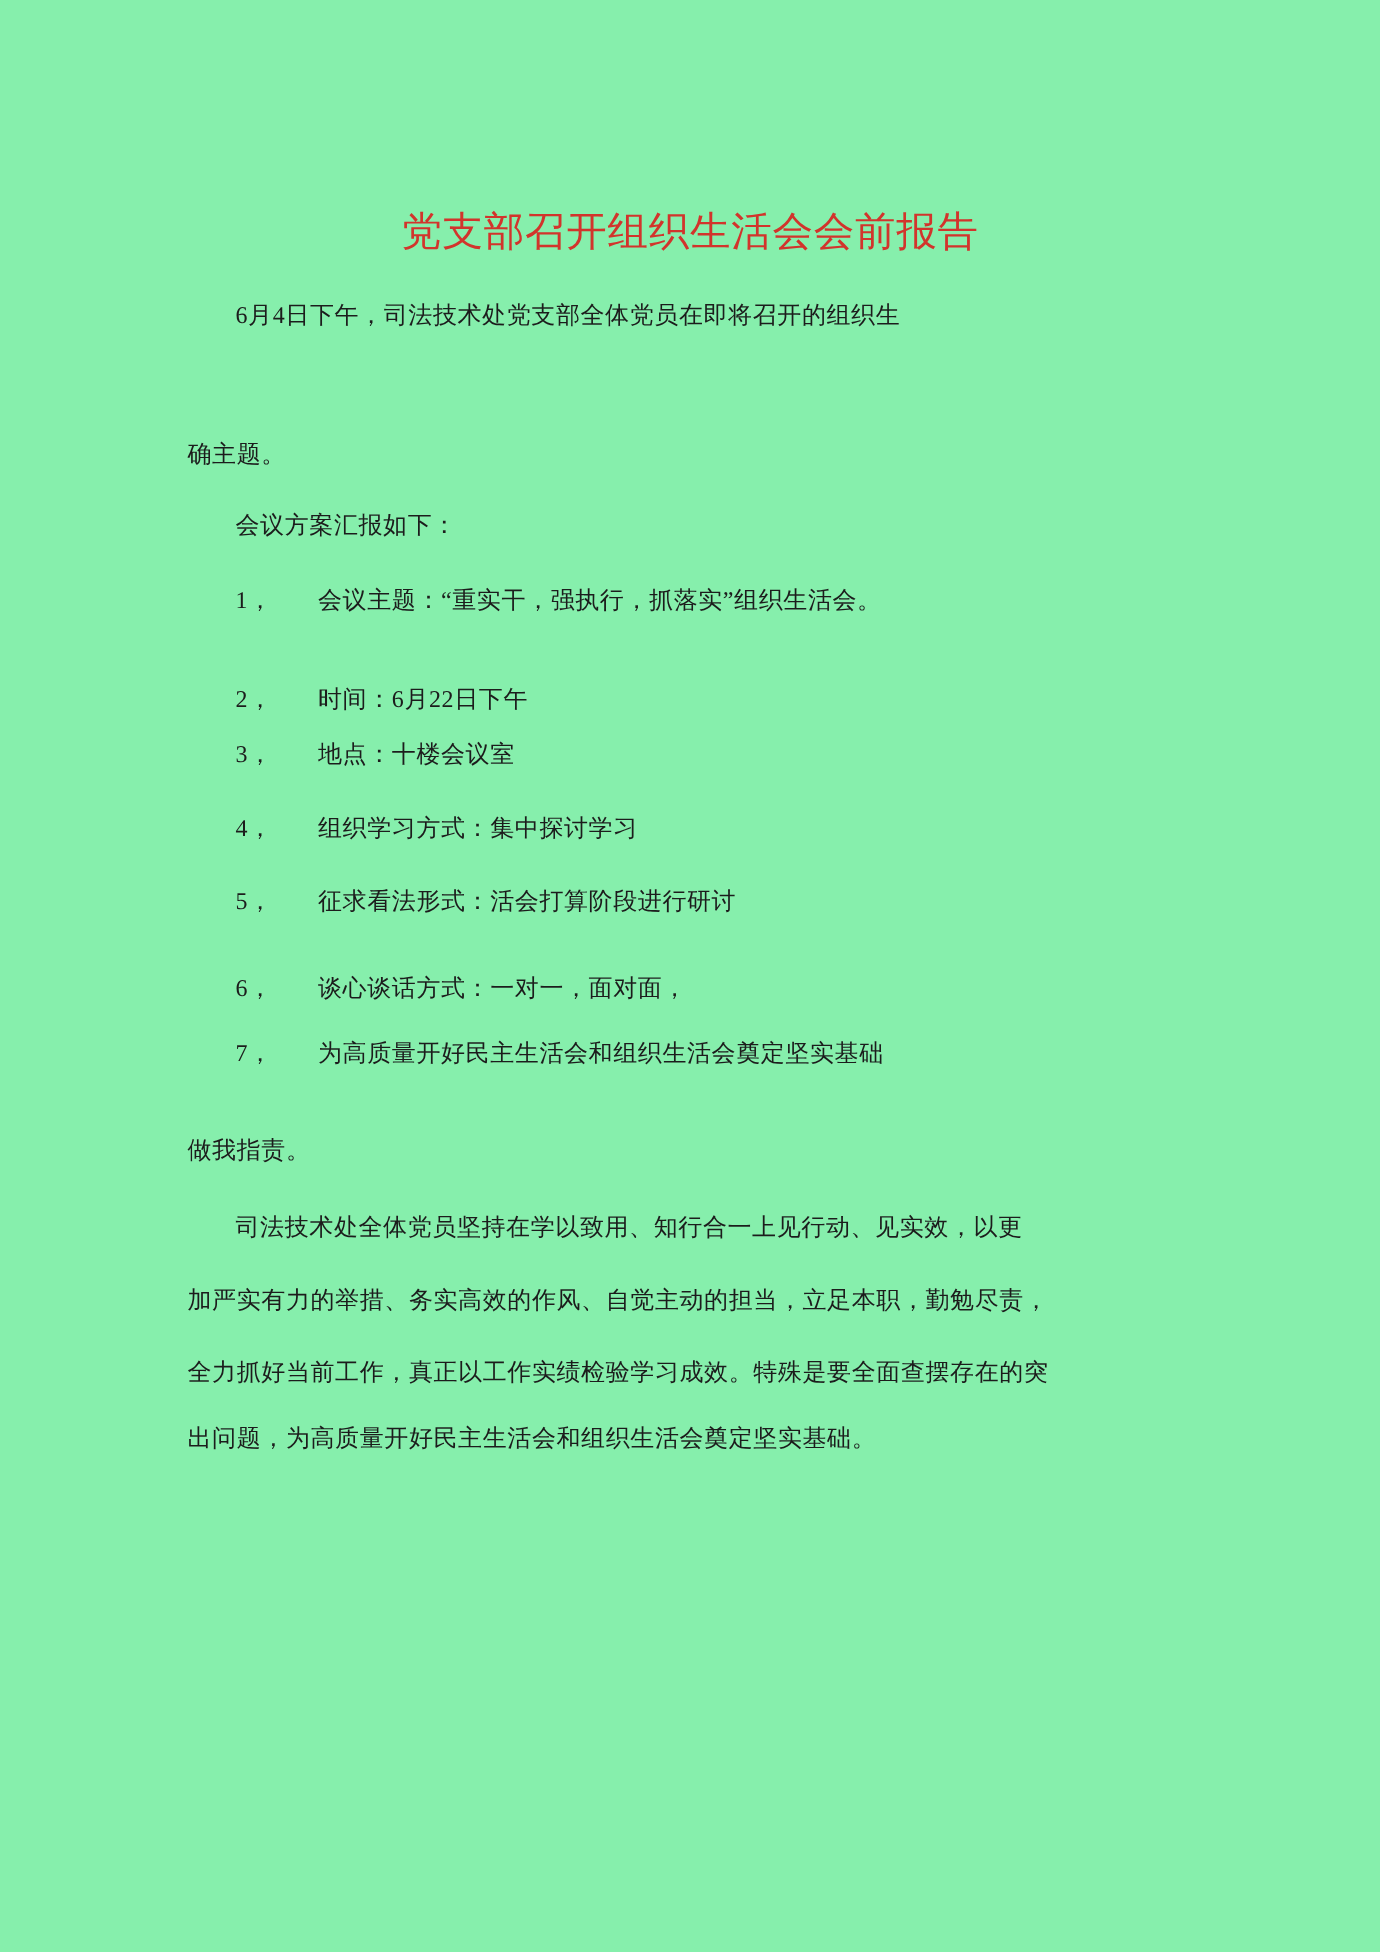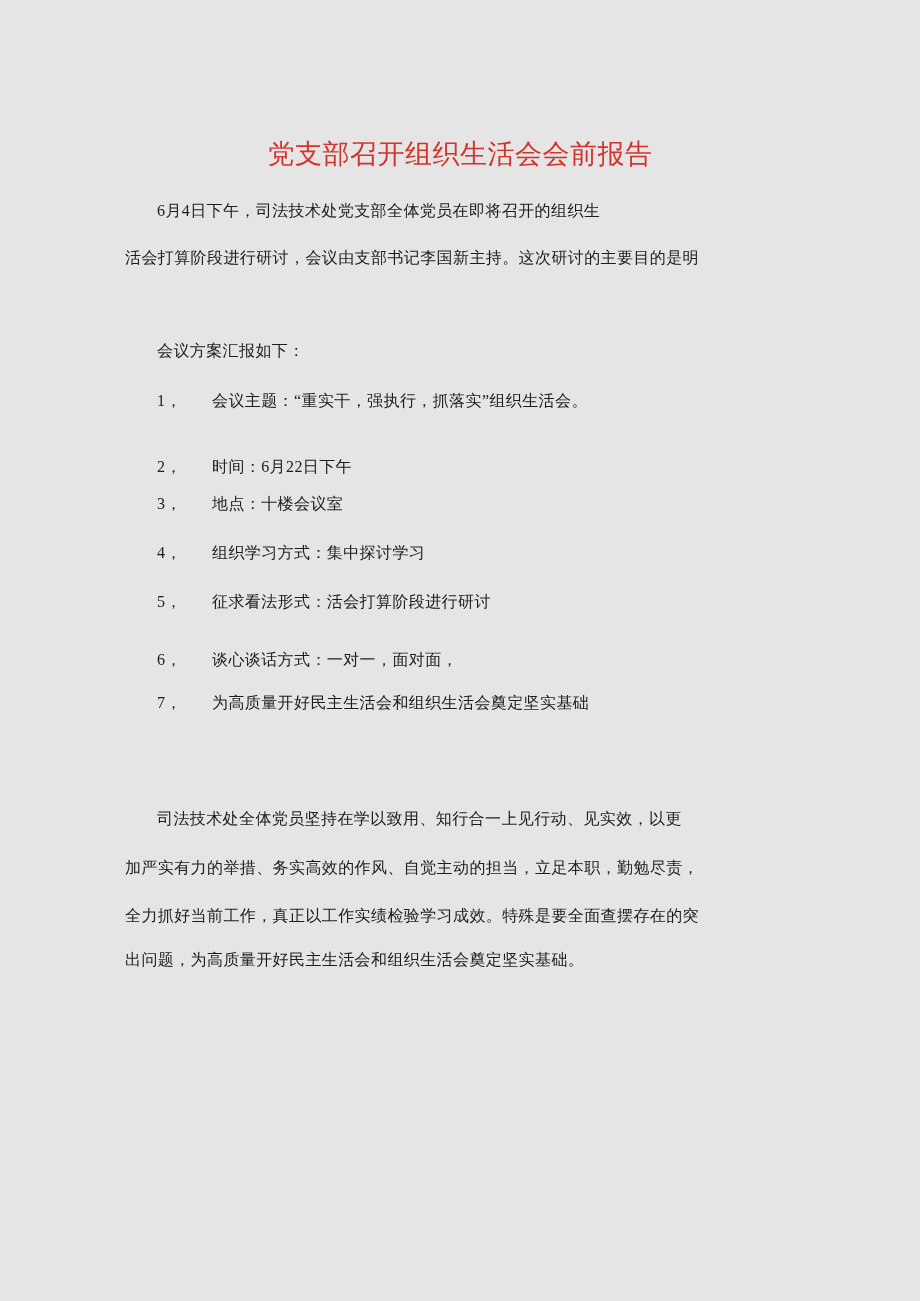--- a/index.html
+++ b/index.html
@@ -4,21 +4,21 @@
 <style>
   html, body {
     margin: 0;
     padding: 0;
     background: #ffffff;
   }
   #page {
     position: relative;
     width: 920px;
     height: 1301px;
-    background: #e5e5e5;
+    background: #86efac;
     overflow: hidden;
     font-family: "Liberation Serif", "DejaVu Serif", serif;
     color: #1c1c1c;
   }
   .ln {
     position: absolute;
     left: 125px;
     right: 118px;
     font-size: 16px;
     line-height: 24px;
@@ -43,21 +43,21 @@
   }
 </style>
 </head>
 <body>
 
 <div id="page">
 
   <div class="title-line">党支部召开组织生活会会前报告</div>
 
   <div class="ln indent" style="top:199px">6月4日下午，司法技术处党支部全体党员在即将召开的组织生</div>
-  <div class="ln" style="top:246px">活会打算阶段进行研讨，会议由支部书记李国新主持。这次研讨的主要目的是明</div>
+  <div class="ln" style="top:292px">确主题。</div>
 
   <div class="ln indent" style="top:339px">会议方案汇报如下：</div>
 
   <div class="ln indent item" style="top:389px">
     <span class="num">1，</span><span>会议主题：“重实干，强执行，抓落实”组织生活会。</span>
   </div>
   <div class="ln indent item" style="top:455px">
     <span class="num">2，</span><span>时间：6月22日下午</span>
   </div>
   <div class="ln indent item" style="top:492px">
@@ -69,19 +69,20 @@
   <div class="ln indent item" style="top:590px">
     <span class="num">5，</span><span>征求看法形式：活会打算阶段进行研讨</span>
   </div>
   <div class="ln indent item" style="top:648px">
     <span class="num">6，</span><span>谈心谈话方式：一对一，面对面，</span>
   </div>
   <div class="ln indent item" style="top:691px">
     <span class="num">7，</span><span>为高质量开好民主生活会和组织生活会奠定坚实基础</span>
   </div>
 
+  <div class="ln" style="top:756px">做我指责。</div>
 
   <div class="ln" style="top:856px">加严实有力的举措、务实高效的作风、自觉主动的担当，立足本职，勤勉尽责，</div>
   <div class="ln indent" style="top:807px">司法技术处全体党员坚持在学以致用、知行合一上见行动、见实效，以更</div>
   <div class="ln" style="top:948px">出问题，为高质量开好民主生活会和组织生活会奠定坚实基础。</div>
   <div class="ln" style="top:904px">全力抓好当前工作，真正以工作实绩检验学习成效。特殊是要全面查摆存在的突</div>
 
 </div>
 
 </body></html>

